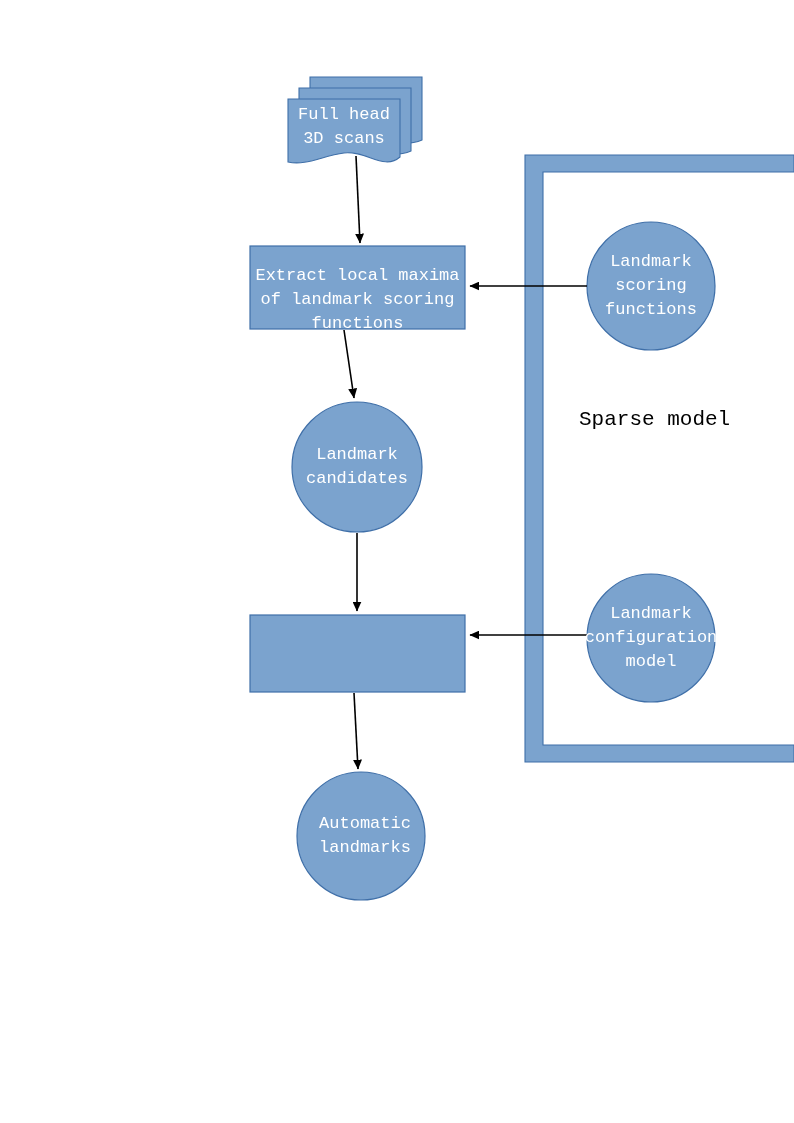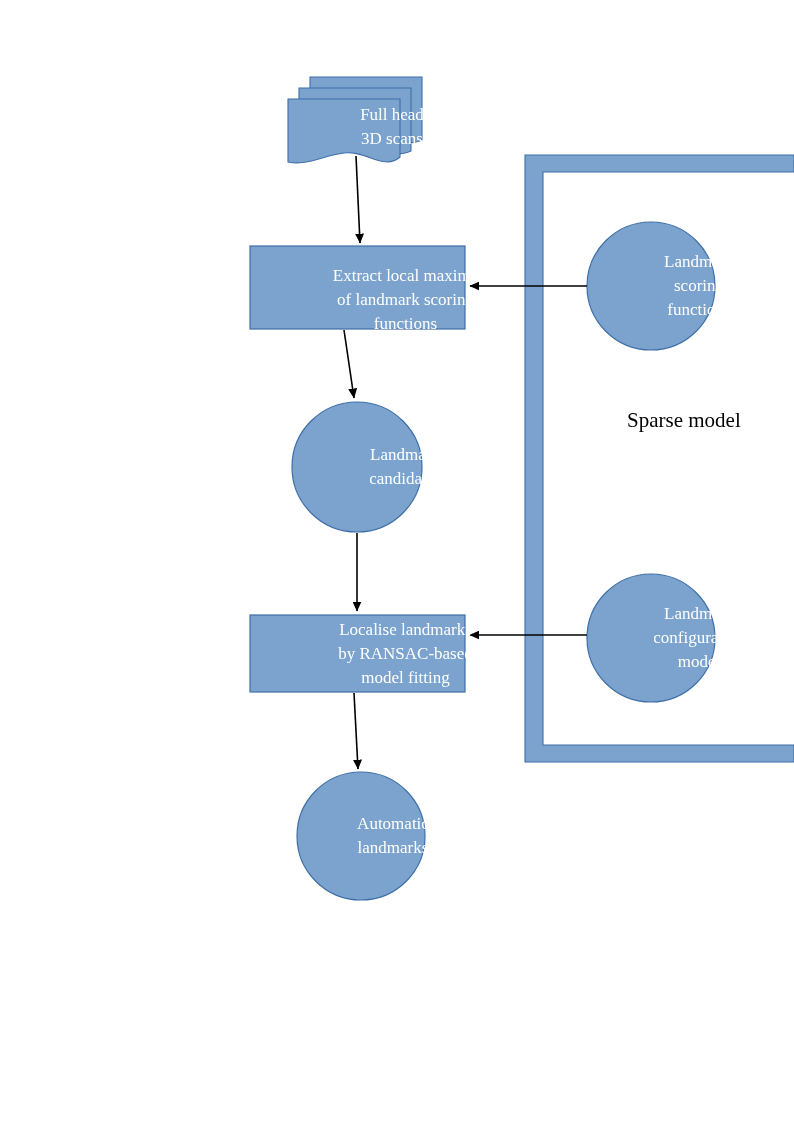--- a/index.html
+++ b/index.html
@@ -24,27 +24,26 @@
     width: 794px;
     height: 1123px;
   }
   .node-label {
     position: absolute;
     display: flex;
     align-items: center;
     justify-content: center;
     text-align: center;
     color: #ffffff;
-    font-family: Liberation Serif, serif;
+    font-family: Liberation Mono, monospace;
     font-size: 17px;
     line-height: 24px;
     white-space: pre-line;
     pointer-events: none;
     letter-spacing: 0px;
-    margin-left: 48px;
   }
   .label-dark {
     color: #000000;
     font-size: 21px;
     line-height: 26px;
     justify-content: flex-start;
   }
 </style>
 </head>
 <body>
@@ -115,25 +114,22 @@
   <div class="node-label" style="left:288px; top:96px; width:112px; height:62px;">Full head
 3D scans</div>
 
   <div class="node-label" style="left:250px; top:258px; width:215px; height:83px;">Extract local maxima
 of landmark scoring
 functions</div>
 
   <div class="node-label" style="left:292px; top:402px; width:130px; height:130px;">Landmark
 candidates</div>
 
-  <div class="node-label" style="left:250px; top:615px; width:215px; height:77px;">Localise landmarks
-by RANSAC-based
-model fitting</div>
 
-  <div class="node-label" style="left:280px; top:772px; width:130px; height:128px;">Automatic
+  <div class="node-label" style="left:300px; top:772px; width:130px; height:128px;">Automatic
 landmarks</div>
 
   <div class="node-label" style="left:587px; top:222px; width:128px; height:128px;">Landmark
 scoring
 functions</div>
 
   <div class="node-label" style="left:585px; top:574px; width:132px; height:128px;">Landmark
 configuration
 model</div>
 

